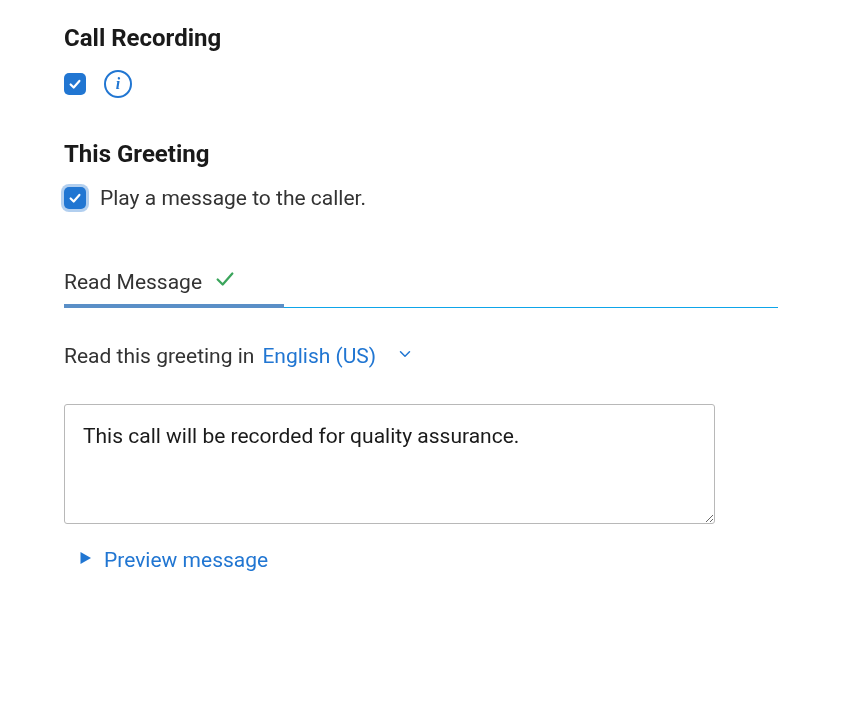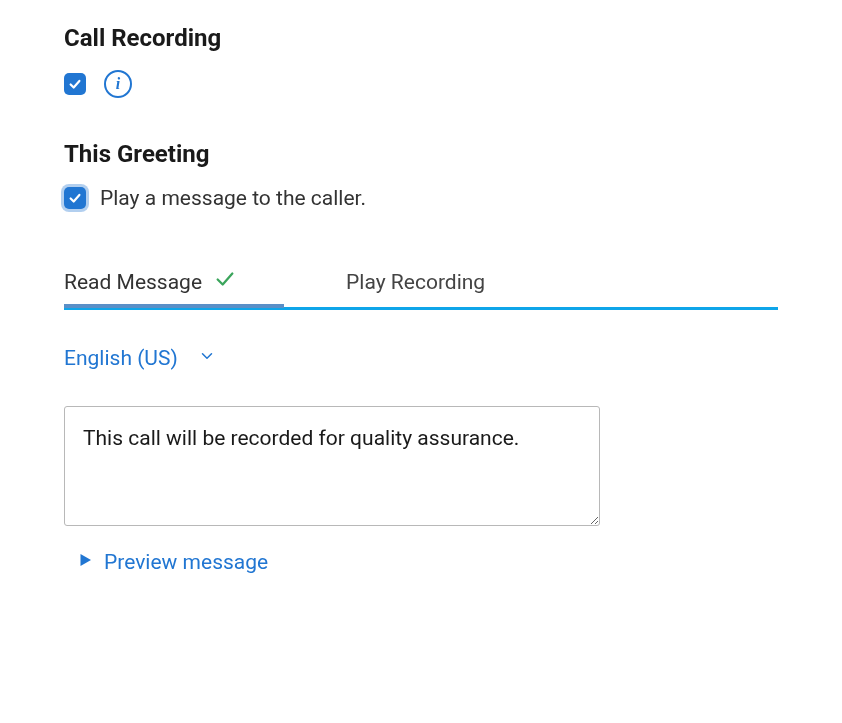--- a/index.html
+++ b/index.html
@@ -60,21 +60,21 @@
       font-family: Georgia, serif;
       font-style: italic;
       font-size: 16px;
       font-weight: 600;
       margin-left: 4px;
       cursor: pointer;
       flex-shrink: 0;
     }
     .tabs {
       display: flex;
-      border-bottom: 3px solid #0ea5e9;
+      border-bottom: 1px solid #0ea5e9;
       margin-top: 46px;
       margin-bottom: 36px;
     }
     .tab {
       padding: 12px 0;
       margin-right: 110px;
       font-size: 21px;
       color: #444;
       cursor: pointer;
       display: flex;
@@ -116,21 +116,21 @@
     .chevron-down {
       color: #2176d2;
       margin-left: 12px;
       cursor: pointer;
     }
     .chevron-down svg {
       width: 18px;
       height: 18px;
     }
     .greeting-textarea {
-      width: 536px;
+      width: 651px;
       min-height: 120px;
       border: 1px solid #b8b8b8;
       border-radius: 3px;
       padding: 16px 18px;
       font-size: 21px;
       font-family: inherit;
       color: #1a1a1a;
       resize: both;
       line-height: 1.5;
       margin-bottom: 20px;
@@ -180,27 +180,25 @@
 
 <div class="tabs">
   <div class="tab active">
     <span>Read Message</span>
     <span class="check-icon">
       <svg viewBox="0 0 24 24" fill="none" stroke="currentColor" stroke-width="2.5" stroke-linecap="round" stroke-linejoin="round">
         <polyline points="4,12.5 9.5,18 20,6"></polyline>
       </svg>
     </span>
   </div>
-  <div class="tab">
-    <span>Play Recording</span>
-  </div>
 </div>
 
 
 <div class="language-row">
+  <span>Read this greeting in</span>
   <span class="language-link">English (US)</span>
   <span class="chevron-down">
     <svg viewBox="0 0 24 24" fill="none" stroke="currentColor" stroke-width="2" stroke-linecap="round" stroke-linejoin="round">
       <polyline points="6 9 12 15 18 9"></polyline>
     </svg>
   </span>
 </div>
 
 
 <textarea class="greeting-textarea" style="">This call will be recorded for quality assurance.</textarea>

